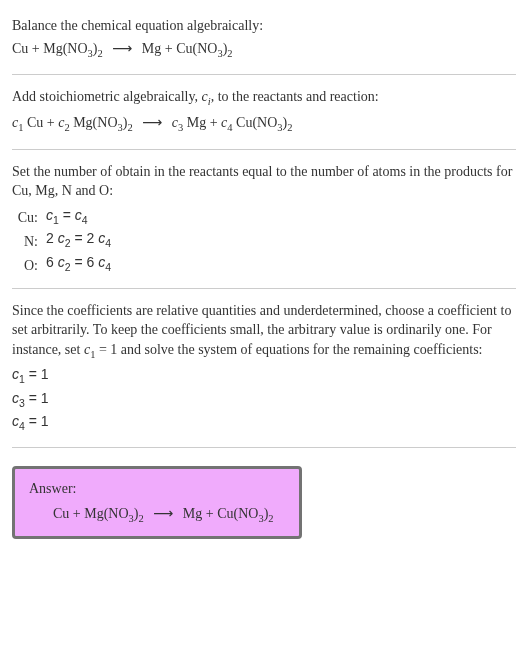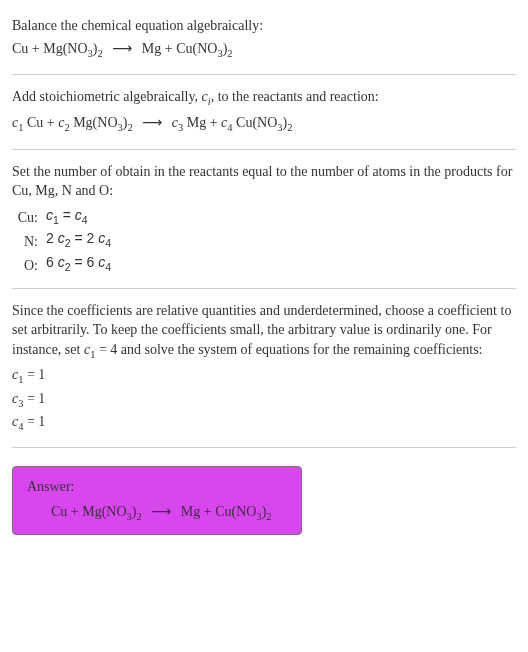--- a/index.html
+++ b/index.html
@@ -52,26 +52,26 @@
     }
     .atom-label {
       width: 34px;
       text-align: right;
       padding-right: 8px;
     }
     .atom-eq {
       font-family: Liberation Sans, sans-serif;
     }
     .coef-line {
-      font-family: Liberation Serif, serif;
+      font-family: Liberation Sans, sans-serif;
       line-height: 1.5;
     }
     .answer-box {
-      background: #d946ef;
-      border: 1px solid #737373;
+      background: #f0abfc;
+      border: 3px solid #737373;
       border-radius: 4px;
       padding: 12px 14px;
       margin-top: 6px;
       display: inline-block;
       min-width: 290px;
     }
     .answer-label {
       margin-bottom: 8px;
     }
     .answer-eq {
@@ -124,21 +124,21 @@
       <div class="atom-label">O:</div>
       <div class="atom-eq"><span>6 </span><span class="italic">c</span><sub>2</sub><span> = 6 </span><span class="italic">c</span><sub>4</sub></div>
     </div>
   </div>
 </div>
 
 <div class="divider"></div>
 
 <div class="section">
   <div class="text-line">
-    <span>Since the coefficients are relative quantities and underdetermined, choose a coefficient to set arbitrarily. To keep the coefficients small, the arbitrary value is ordinarily one. For instance, set </span><span class="italic">c</span><sub>1</sub><span> = 4 and solve the system of equations for the remaining coefficients:</span>
+    <span>Since the coefficients are relative quantities and underdetermined, choose a coefficient to set arbitrarily. To keep the coefficients small, the arbitrary value is ordinarily one. For instance, set </span><span class="italic">c</span><sub>1</sub><span> = 1 and solve the system of equations for the remaining coefficients:</span>
   </div>
   <div>
     <div class="coef-line"><span class="italic">c</span><sub>1</sub><span> = 1</span></div>
     <div class="coef-line"><span class="italic">c</span><sub>3</sub><span> = 1</span></div>
     <div class="coef-line"><span class="italic">c</span><sub>4</sub><span> = 1</span></div>
   </div>
 </div>
 
 <div class="divider"></div>
 

